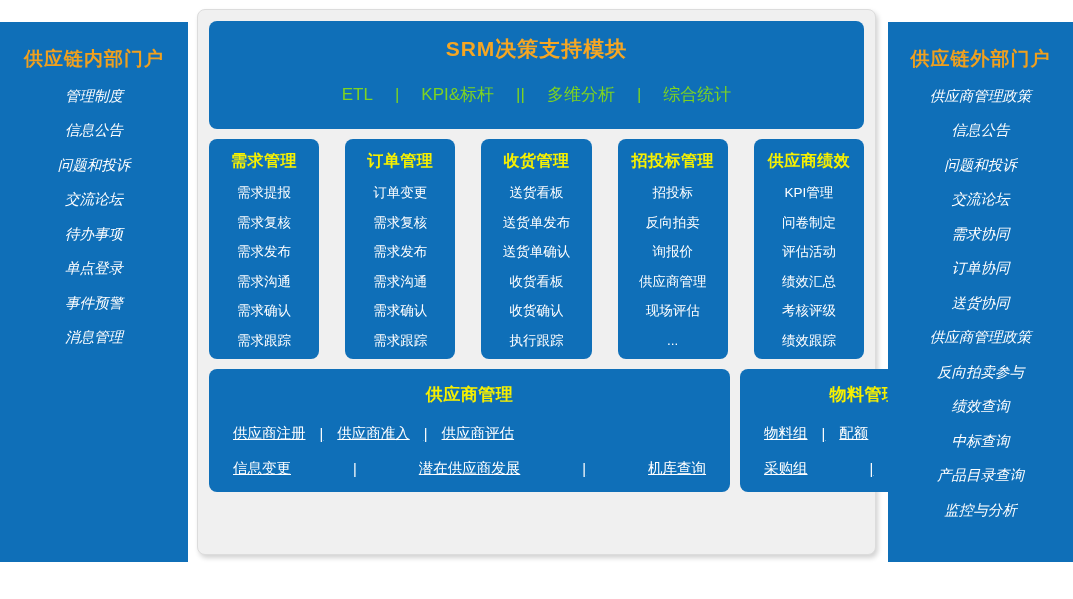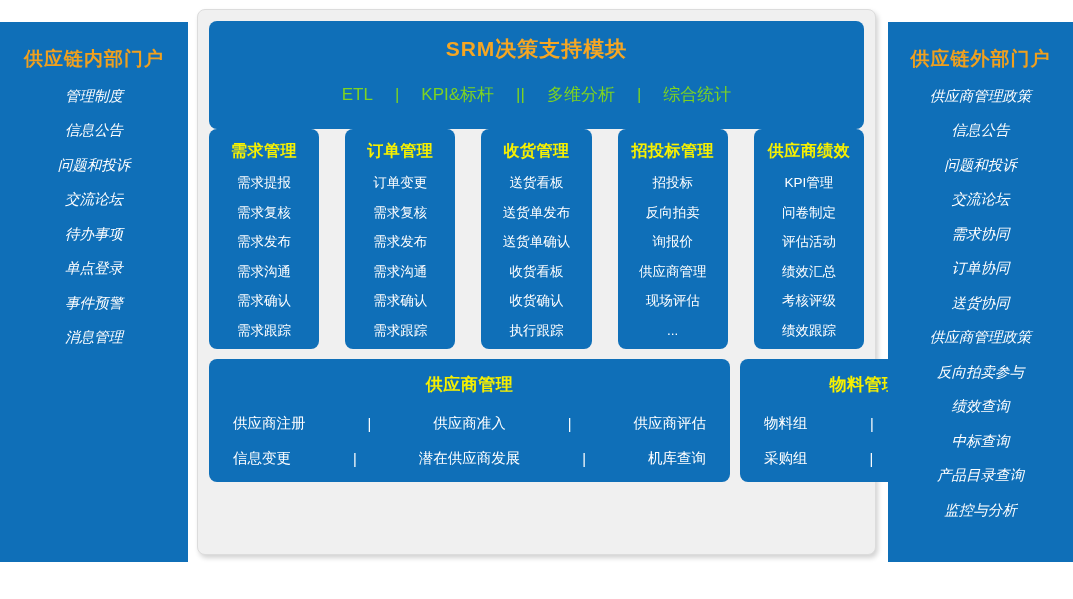--- a/index.html
+++ b/index.html
@@ -100,21 +100,21 @@
   }
   #srm-links .sep {
     color: #7ed321;
     font-size: 17px;
   }
 
   
   #modules {
     display: flex;
     gap: 26px;
-    margin-top: 0;
+    margin-top: 10px;
   }
   .module-col {
     flex: 1 1 0;
     padding: 12px 4px 10px 4px;
     text-align: center;
     min-width: 0;
   }
   .module-title {
     color: #f7f000;
     font-size: 16px;
@@ -146,25 +146,26 @@
   #panel-material { flex: 1 1 auto; }
   .panel-title {
     color: #f7f000;
     font-size: 17px;
     font-weight: bold;
     margin-bottom: 18px;
     letter-spacing: 0.5px;
   }
   .panel-row {
     display: flex;
-    justify-content: space-between;
+    justify-content: flex-start;
     align-items: center;
     margin-bottom: 16px;
     color: #fff;
     font-size: 14.5px;
+    text-decoration: underline;
   }
   .panel-row:last-child { margin-bottom: 0; gap: 48px; }
   .panel-row .cell { padding: 0 14px; white-space: nowrap; cursor: pointer; }
   .panel-row .sep { color: #ffffff; }
 </style>
 </head>
 <body>
 
 <div id="root">
 

